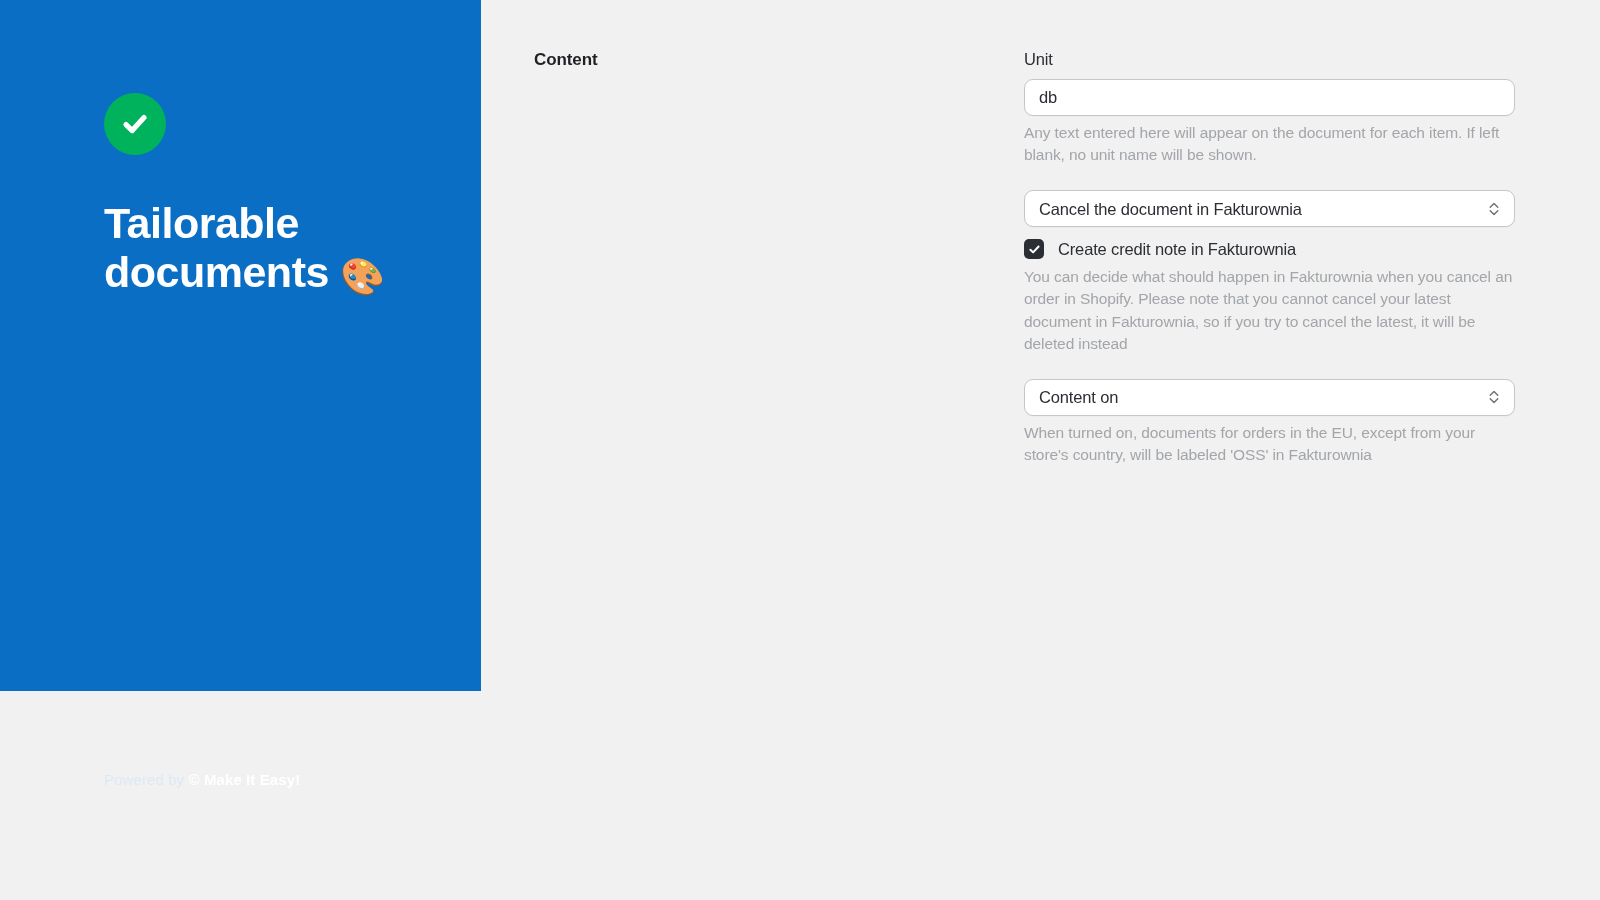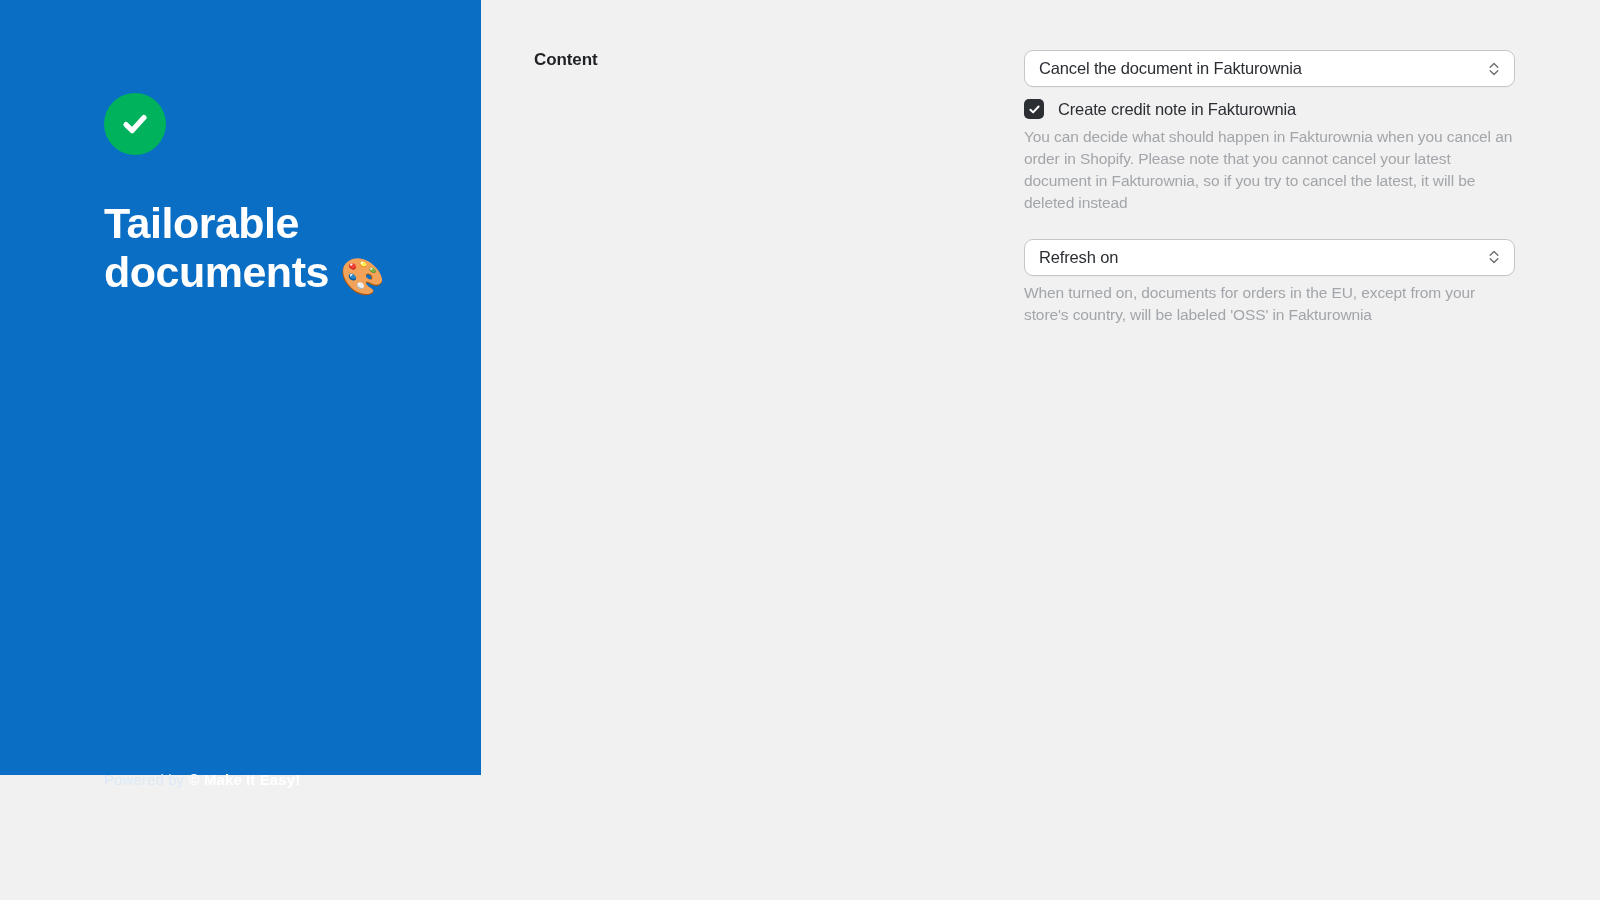--- a/index.html
+++ b/index.html
@@ -22,21 +22,21 @@
     height: 900px;
     background: #f1f1f1;
   }
 
   
   .promo-panel {
     position: absolute;
     left: 0;
     top: 0;
     width: 481px;
-    height: 775px;
+    height: 691px;
     background: #0a6ec4;
     padding: 16px;
   }
 
   .promo-inner {
     position: absolute;
     left: 104px;
     top: 93px;
     right: 40px;
   }
@@ -230,20 +230,27 @@
   </aside>
 
   <section class="content-col">
     <h2 class="section-heading">Content</h2>
   </section>
 
   <section class="form-col">
 
 
 
+    <div class="field">
+      <div class="field-label">Unit</div>
+      <div class="control">
+        <span class="value">db</span>
+      </div>
+      <div class="field-help">Any text entered here will appear on the document for each item. If left blank, no unit name will be shown.</div>
+    </div>
 
     <div class="field">
       <div class="control">
         <span class="value">Cancel the document in Fakturownia</span>
         <svg class="stepper" viewBox="0 0 14 20" aria-hidden="true">
           <path d="M3.2 8.2 L7 4.4 L10.8 8.2" fill="none" stroke="#6d7175" stroke-width="1.4" stroke-linecap="round" stroke-linejoin="round"></path>
           <path d="M3.2 11.8 L7 15.6 L10.8 11.8" fill="none" stroke="#6d7175" stroke-width="1.4" stroke-linecap="round" stroke-linejoin="round"></path>
         </svg>
       </div>
 
@@ -254,21 +261,21 @@
           </svg>
         </span>
         <span class="checkbox-label">Create credit note in Fakturownia</span>
       </div>
 
       <div class="field-help helper-after-check">You can decide what should happen in Fakturownia when you cancel an order in Shopify. Please note that you cannot cancel your latest document in Fakturownia, so if you try to cancel the latest, it will be deleted instead</div>
     </div>
 
     <div class="field">
       <div class="control">
-        <span class="value">Refresh on</span>
+        <span class="value">Content on</span>
         <svg class="stepper" viewBox="0 0 14 20" aria-hidden="true">
           <path d="M3.2 8.2 L7 4.4 L10.8 8.2" fill="none" stroke="#6d7175" stroke-width="1.4" stroke-linecap="round" stroke-linejoin="round"></path>
           <path d="M3.2 11.8 L7 15.6 L10.8 11.8" fill="none" stroke="#6d7175" stroke-width="1.4" stroke-linecap="round" stroke-linejoin="round"></path>
         </svg>
       </div>
       <div class="field-help">When turned on, documents for orders in the EU, except from your store's country, will be labeled 'OSS' in Fakturownia</div>
     </div>
 
   </section>
 </div>

